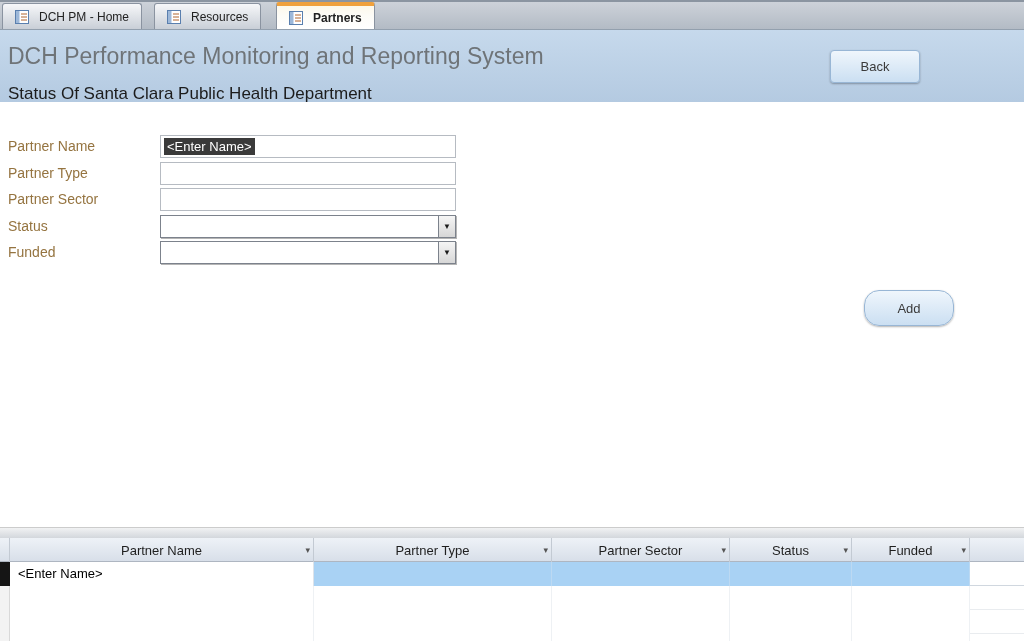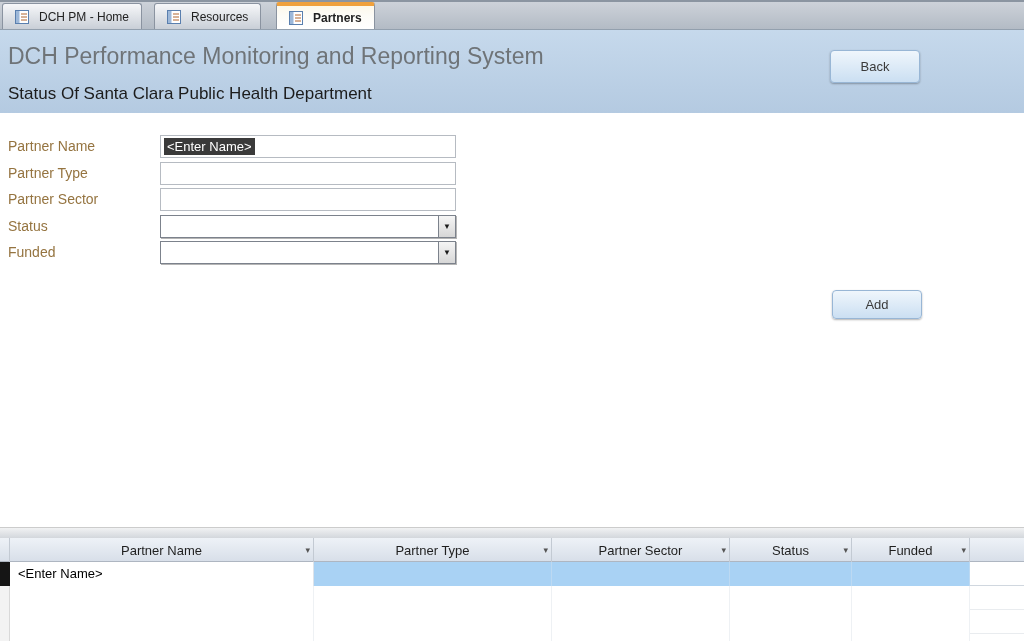--- a/index.html
+++ b/index.html
@@ -11,30 +11,30 @@
     background:linear-gradient(180deg,#cdd2d9 0%, #b3bbc5 100%);
     border-top:2px solid #8b95a1; border-bottom:1px solid #93a0ae; }
   .tab { position:absolute; bottom:0; height:26px; display:flex; align-items:center; gap:10px;
     padding:0 12px; font-size:12px; color:#222; border:1px solid #8a93a0; border-bottom:none;
     border-radius:3px 3px 0 0; background:linear-gradient(180deg,#f6f7f9 0%, #c9cfd7 100%); cursor:default; }
   .tab.active { height:27px; background:linear-gradient(180deg,#fdf8ea 0%, #fdfcf7 40%, #ffffff 100%);
     border-top:4px solid #f0a13c; font-weight:bold; z-index:2; }
   .tab-icon { width:14px; height:14px; flex:0 0 auto; }
 
   
-  .header { position:absolute; top:30px; left:0; width:100%; height:83px;
+  .header { position:absolute; top:30px; left:0; width:100%; height:72px;
     background:linear-gradient(180deg,#c6d9ec 0%, #b4cae1 100%); }
   .title { position:absolute; left:8px; top:13px; font-size:23px; color:#6f7478; }
   .subtitle { position:absolute; left:8px; top:54px; font-size:17px; color:#1c1c1c; }
   .btn { position:absolute; border:1px solid #98b6d5; border-radius:4px;
     background:linear-gradient(180deg,#eff6fc 0%, #cbdff2 100%);
     color:#3a3a3a; font-size:13px; font-family:"Liberation Sans",sans-serif;
     box-shadow:0 1px 2px rgba(0,0,0,.3); cursor:pointer; }
   .btn-back { left:830px; top:20px; width:90px; height:33px; }
-  .btn-add { left:832px; top:290px; width:90px; height:29px; }
+  .btn-add { left:864px; top:290px; width:90px; height:36px;border-radius:15px; }
 
   
   .form-row { position:absolute; left:0; height:24px; display:flex; align-items:center; }
   .form-label { position:absolute; left:8px; width:148px; font-size:14px; color:#957440; line-height:24px; }
   .form-input { position:absolute; left:160px; width:296px; height:23px; background:#fff;
     border:1px solid #b6bbc2; font-size:13px; color:#000; line-height:21px; padding:0 3px; }
   .sel-text { background:#3a3a3a; color:#fff; padding:1px 3px; font-size:13px; }
   .combo { position:absolute; left:160px; width:296px; height:23px; display:flex;
     box-shadow:1px 1px 0 rgba(90,90,90,.45); }
   .combo-field { flex:1 1 auto; background:#fff; border:1px solid #7c828c; border-right:none;

